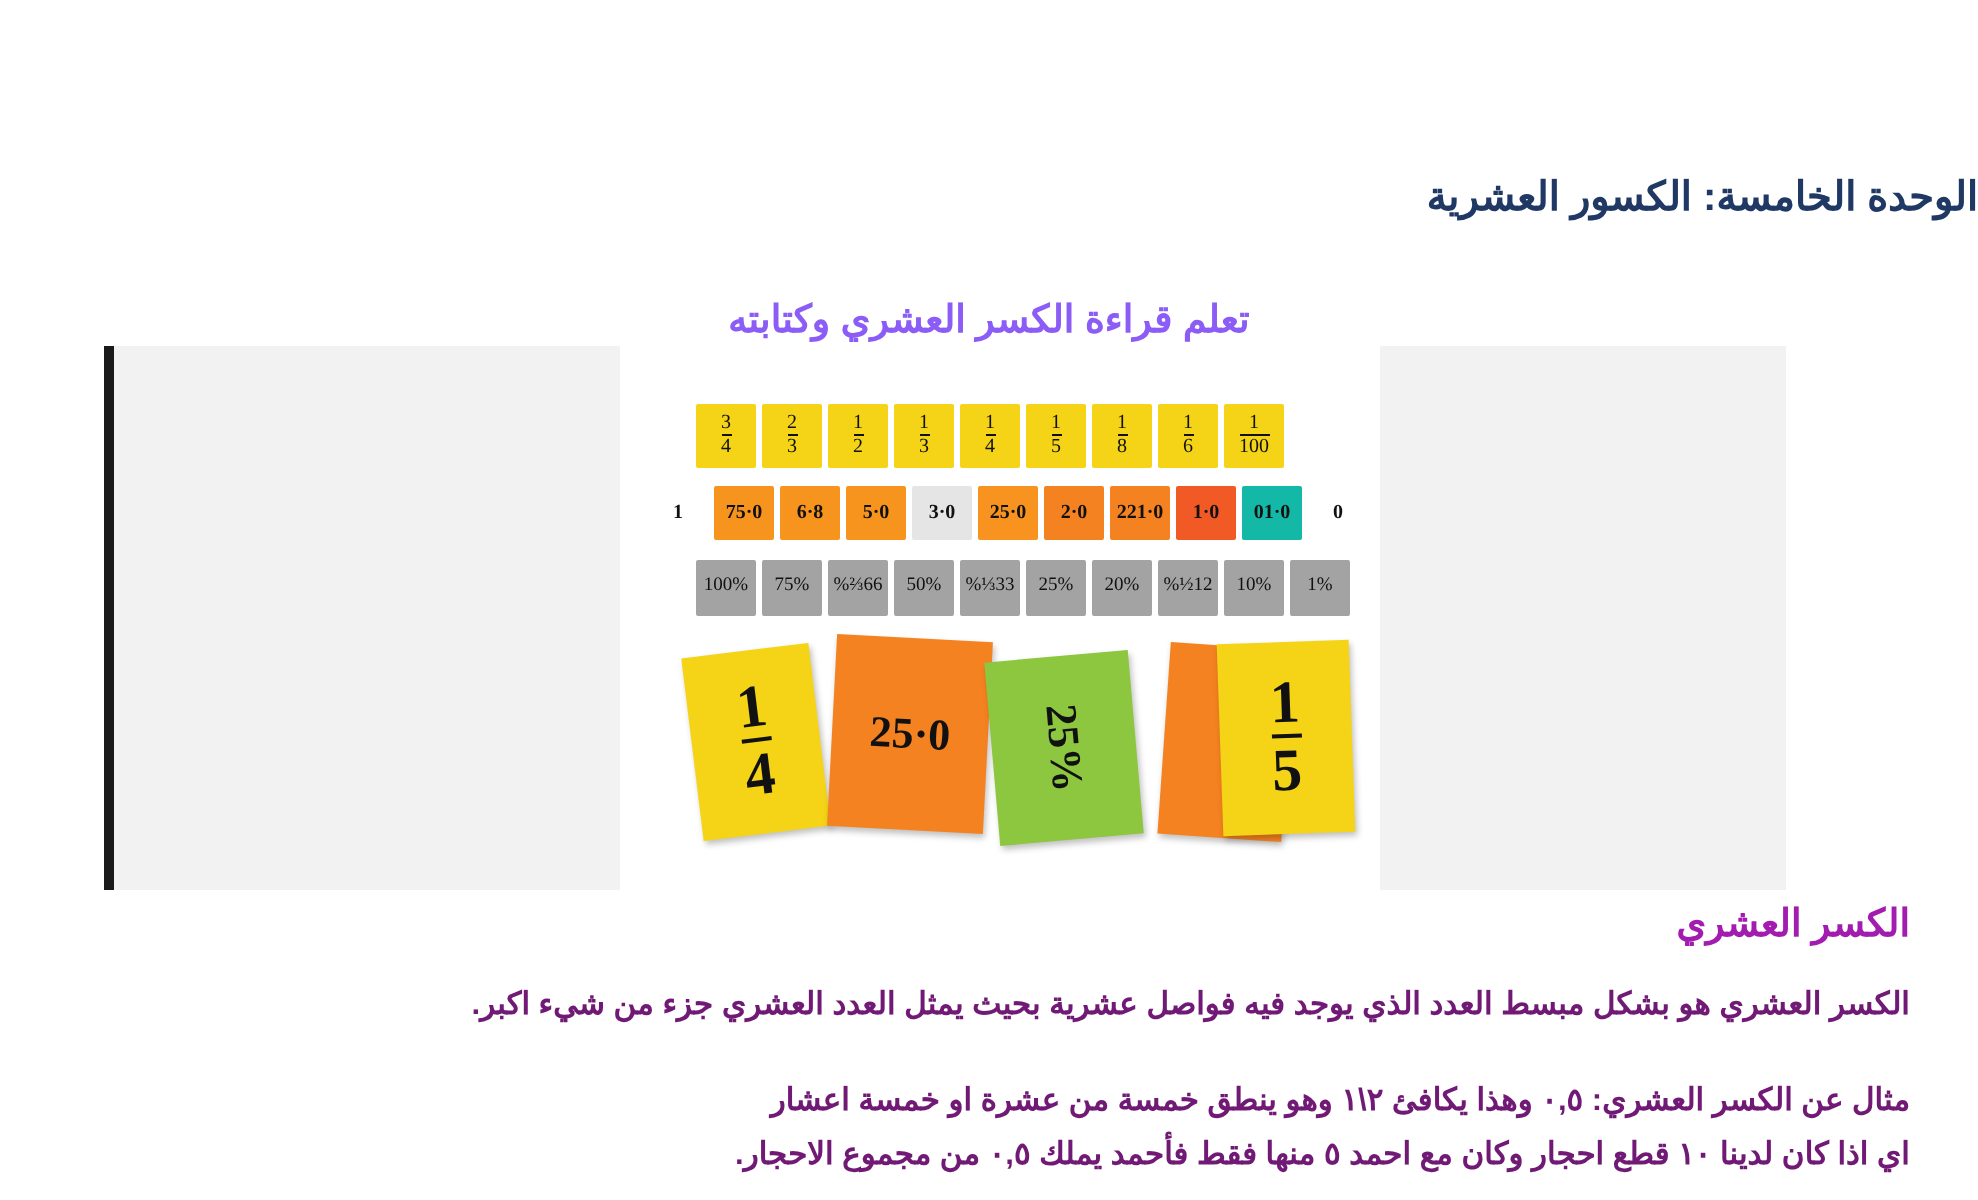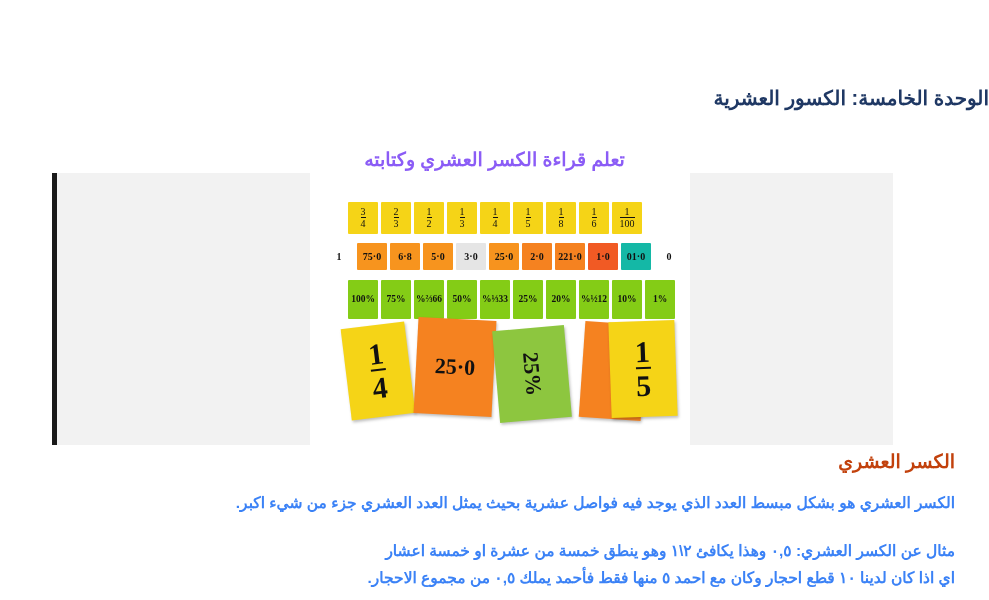--- a/index.html
+++ b/index.html
@@ -102,24 +102,24 @@
   .row-dec .cell {
     width: 30px;
     height: 27px;
     font-size: 10px;
     font-weight: bold;
     border-radius: 1px;
   }
   .row-pct { top: 107px; left: 38px; }
   .row-pct .cell {
     width: 30px;
-    height: 39px;
-    background: #84cc16;
+    height: 28px;
+    background: #a3a3a3;
     font-size: 9.5px;
-    font-weight: bold;
+    font-weight: normal;
     border-radius: 1px;
   }
   
   .card {
     position: absolute;
     box-sizing: border-box;
     display: flex;
     align-items: center;
     justify-content: center;
     font-family: "Liberation Serif", serif;
@@ -161,31 +161,31 @@
 
   
   .heading-2 {
     position: absolute;
     top: 450px;
     left: 0;
     width: 955px;
     text-align: right;
     font-size: 19px;
     font-weight: bold;
-    color: #c2410c;
+    color: #a21caf;
     direction: rtl;
   }
   .para {
     position: absolute;
     left: 0;
     width: 955px;
     text-align: right;
     font-size: 15.5px;
     font-weight: bold;
-    color: #3b82f6;
+    color: #701a75;
     direction: rtl;
     line-height: 1.45;
   }
   .para-1 { top: 492px; }
   .para-2 { top: 540px; }
   .para-3 { top: 567px; }
 </style>
 </head>
 <body>
 

